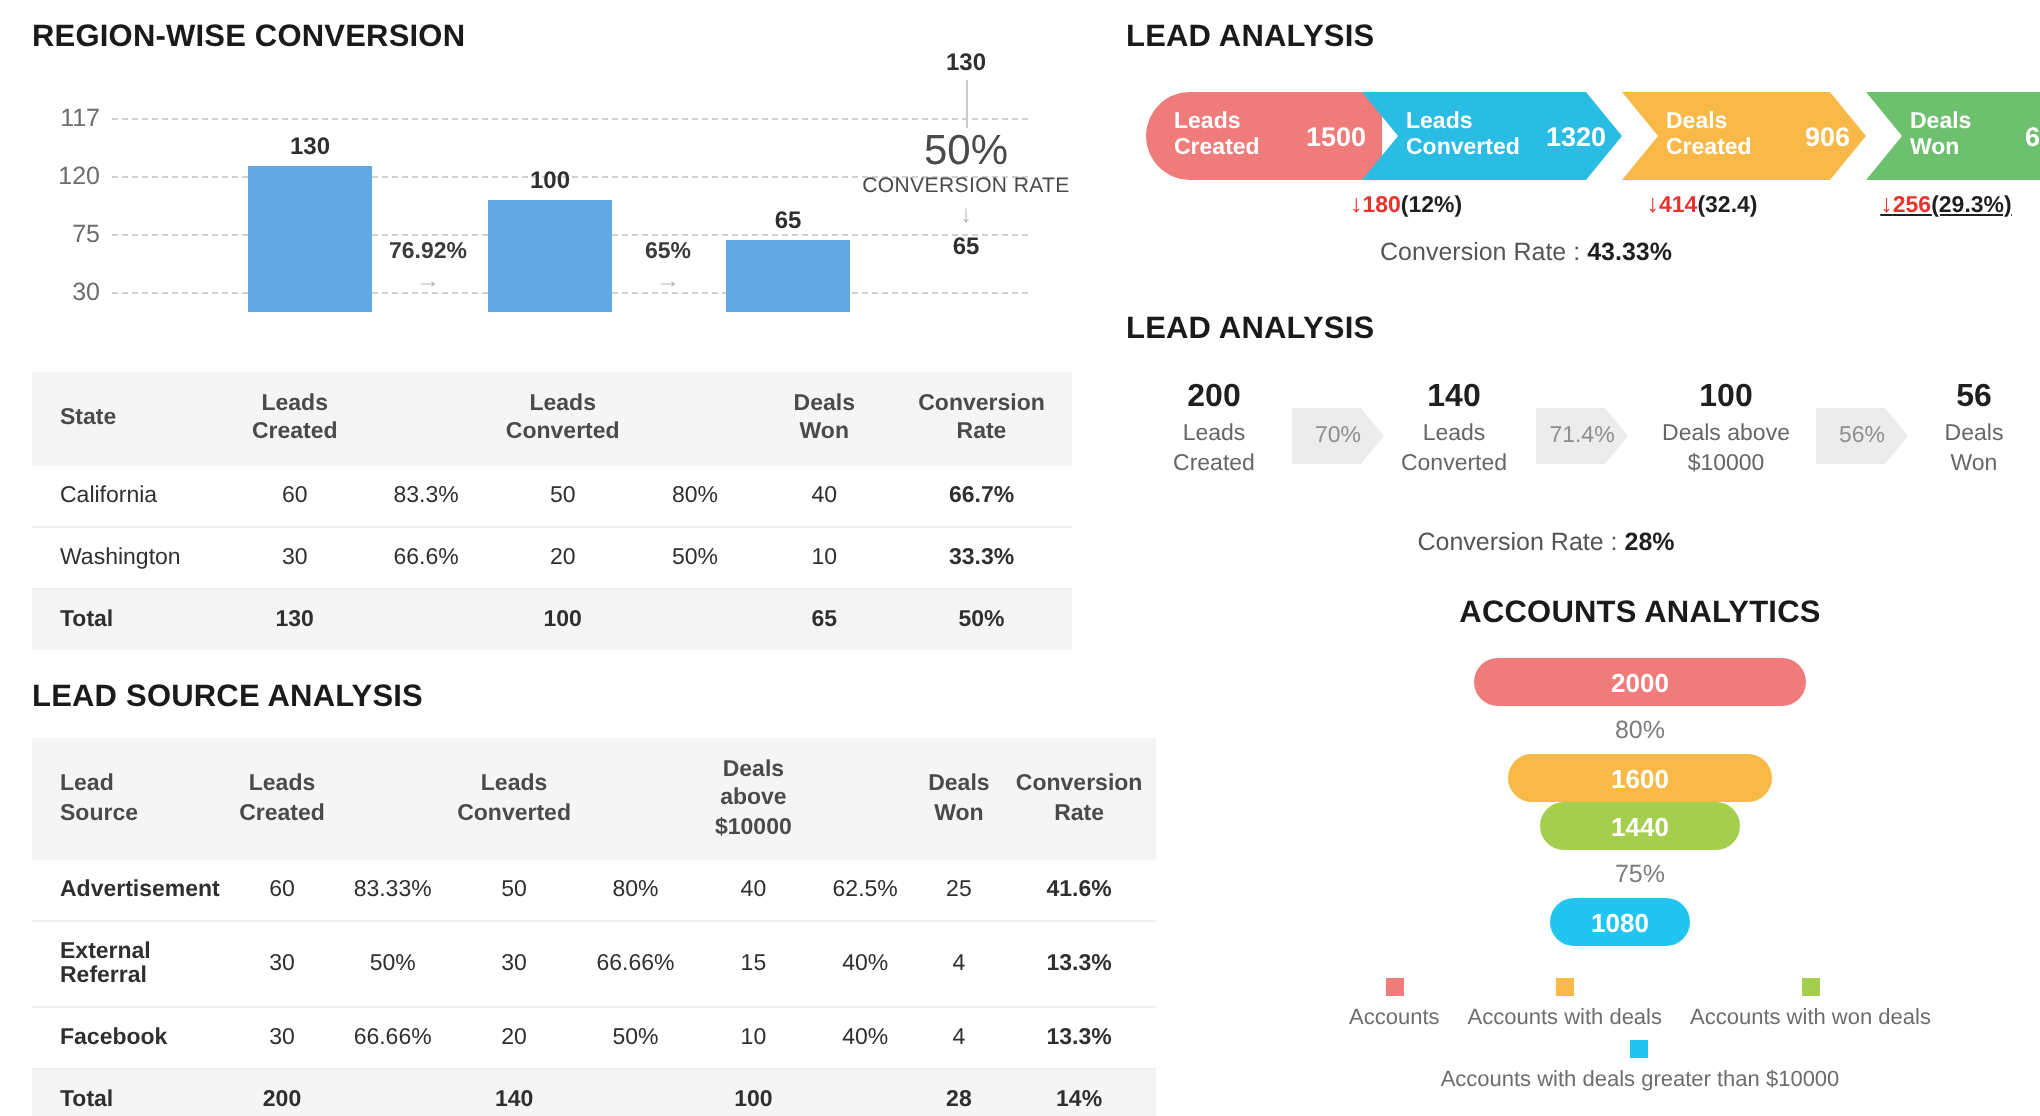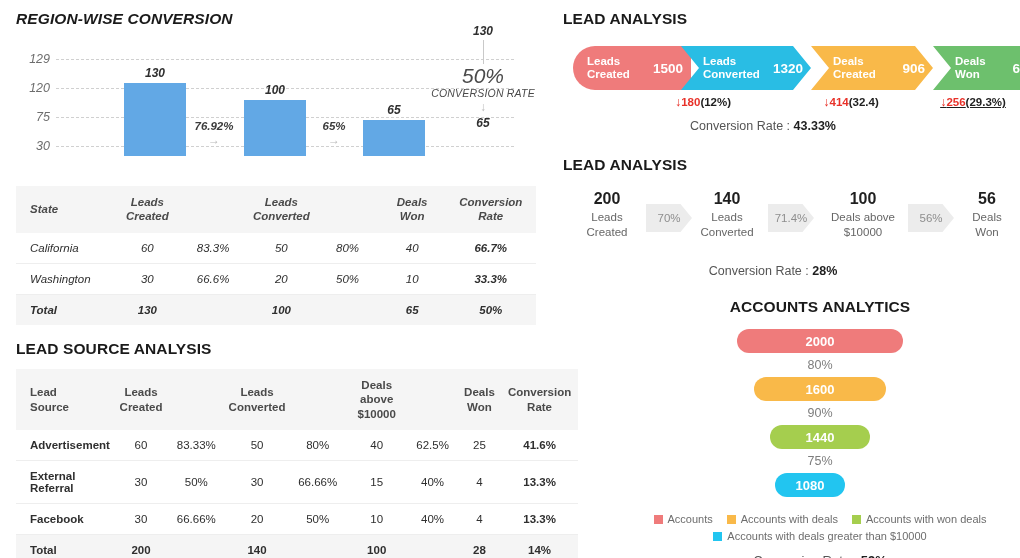--- a/index.html
+++ b/index.html
@@ -11,21 +11,21 @@
     overflow: hidden;
   }
   .page { position: relative; width: 1020px; height: 558px; }
 
   .panel-title {
     font-size: 15.5px; font-weight: bold; color: #1a1a1a;
     letter-spacing: 0.1px;
   }
 
   
-  #region-panel { position: absolute; left: 16px; top: 10px; width: 520px; font-style: italic; }
+  #region-panel { position: absolute; left: 16px; top: 10px; width: 520px; }
 
   
   .barchart { position: relative; height: 108px; margin-top: 20px; }
   .yaxis { position: absolute; left: 0; top: 0; width: 40px; height: 100%; }
   .ytick {
     position: absolute; right: 6px; font-size: 12.5px; color: #6d6d6d;
     transform: translateY(-50%); white-space: nowrap;
   }
   .gridline {
     position: absolute; left: 40px; right: 22px; height: 0;
@@ -121,42 +121,42 @@
   .acc-funnel { margin-top: 13px; }
   .acc-bar {
     margin: 0 auto; height: 24px; border-radius: 12px;
     display: flex; align-items: center; justify-content: center;
     color: #ffffff; font-size: 13px; font-weight: bold;
   }
   .acc-pct { text-align: center; font-size: 12.5px; color: #7d7d7d; margin: 5px 0; }
   .acc-legend { margin-top: 16px; }
   .leg-row { display: flex; justify-content: center; align-items: center; gap: 14px; }
   .leg-row.second { margin-top: 5px; }
-  .leg-item { display: flex; align-items: center; gap: 5px; }
+  .leg-item { display: flex; align-items: center; gap: 5px; flex-direction: column; }
   .leg-swatch { width: 9px; height: 9px; display: inline-block; }
   .leg-text { font-size: 11px; color: #6d6d6d; }
   #accounts-panel .conv-footer { margin-top: 11px; font-size: 13px; }
 </style>
 </head>
 <body>
 
 <div class="page">
 
   <section id="region-panel">
     <h2 class="panel-title">REGION-WISE CONVERSION</h2>
 
     <div class="barchart">
 
       <div class="gridline" style="top:11px;"></div>
       <div class="gridline" style="top:40px;"></div>
       <div class="gridline" style="top:69px;"></div>
       <div class="gridline" style="top:98px;"></div>
 
       <div class="yaxis">
-        <span class="ytick" style="top:11px;">129</span>
+        <span class="ytick" style="top:11px;">117</span>
         <span class="ytick" style="top:40px;">120</span>
         <span class="ytick" style="top:69px;">75</span>
         <span class="ytick" style="top:98px;">30</span>
       </div>
 
       <div class="bars">
         <div class="bar" style="left:108px; width:62px; height:73px;"></div>
         <div class="bar" style="left:228px; width:62px; height:56px;"></div>
         <div class="bar" style="left:347px; width:62px; height:36px;"></div>
 
@@ -392,21 +392,20 @@
 
     <div class="acc-funnel">
       <div class="acc-bar" style="width:166px; background:#ef7b7b;">
         <span>2000</span>
       </div>
       <div class="acc-pct">80%</div>
 
       <div class="acc-bar" style="width:132px; background:#f9b949;">
         <span>1600</span>
       </div>
-      <div class="acc-pct">90%</div>
 
       <div class="acc-bar" style="width:100px; background:#a5ce4e;">
         <span>1440</span>
       </div>
       <div class="acc-pct">75%</div>
 
       <div class="acc-bar" style="width:70px; background:#22c5f0; margin-left:135px;">
         <span>1080</span>
       </div>
     </div>

